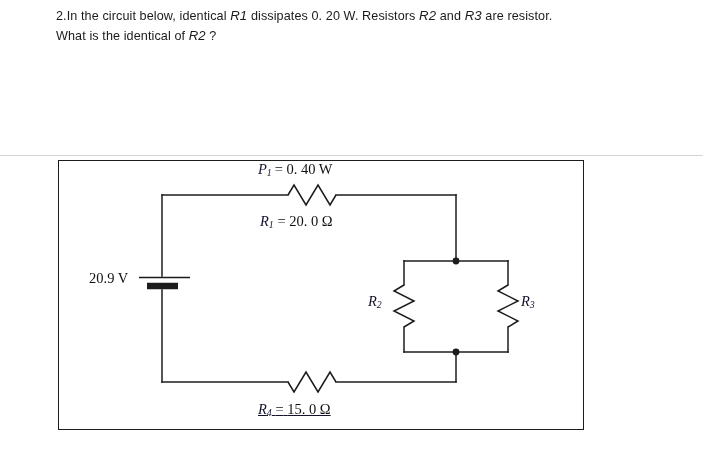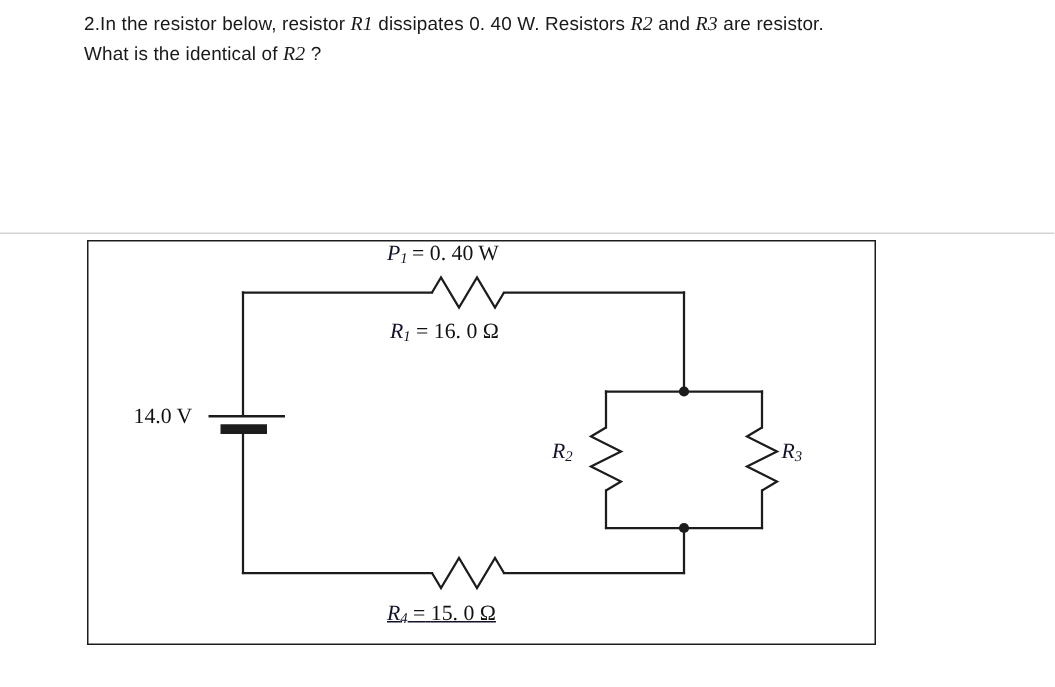--- a/index.html
+++ b/index.html
@@ -22,21 +22,21 @@
     left: 56px;
     top: 6px;
     width: 600px;
     font-size: 12.6px;
     line-height: 19px;
     color: #1a1a1a;
     white-space: pre-line;
     letter-spacing: 0.1px;
   }
   #question-text .mathvar {
-    font-family: Liberation Serif, serif;
+    font-family: Liberation Sans, sans-serif;
     font-style: italic;
     font-size: 13.2px;
   }
 
   
   #page-divider {
     position: absolute;
     left: 0;
     top: 155px;
     width: 703px;
@@ -118,21 +118,21 @@
   #label-volt { left: 89px;  top: 271px; }
   #label-r2   { left: 368px; top: 294px; }
   #label-r3   { left: 521px; top: 294px; }
   #label-r4   { left: 258px; top: 402px; text-decoration: underline; }
 
   #label-volt { font-size: 14.5px; }
 </style>
 </head>
 <body>
 
-<div id="question-text"><span>2.</span><span>In the resistor below, resistor </span><span class="mathvar">R1</span><span> dissipates 0. 40 W. Resistors </span><span class="mathvar">R2</span><span> and </span><span class="mathvar">R3</span><span> are resistor.</span>
+<div id="question-text"><span>2.</span><span>In the circuit below, identical </span><span class="mathvar">R1</span><span> dissipates 0. 20 W. Resistors </span><span class="mathvar">R2</span><span> and </span><span class="mathvar">R3</span><span> are resistor.</span>
 <span>What is the identical of </span><span class="mathvar">R2</span><span> ?</span></div>
 
 <div id="page-divider"></div>
 
 <div id="figure-box"></div>
 
 <svg id="circuit-svg" viewBox="0 0 703 458">
 
   <path class="wire" d="M 162 195 L 288 195"></path>
   <polyline class="zig" points="288,195 294,185 306,205 318,185 330,205 336,195"></polyline>
@@ -162,21 +162,21 @@
 
   <path class="wire" d="M 162 195 L 162 276"></path>
   <line class="batt-long" x1="139" y1="277.5" x2="190" y2="277.5"></line>
   <line class="batt-short" x1="147" y1="286" x2="178" y2="286"></line>
   <path class="wire" d="M 162 290 L 162 382"></path>
 
 </svg>
 
 <div class="mlabel" id="label-p1"><i>P</i><sub>1</sub><span class="num"> </span><span class="num">=</span><span class="num">&nbsp;</span><span class="num">0. 40 W</span></div>
 
-<div class="mlabel" id="label-r1"><i>R</i><sub>1</sub><span class="num">&nbsp;</span><span class="num">=</span><span class="num">&nbsp;</span><span class="num">16. 0 Ω</span></div>
+<div class="mlabel" id="label-r1"><i>R</i><sub>1</sub><span class="num">&nbsp;</span><span class="num">=</span><span class="num">&nbsp;</span><span class="num">20. 0 Ω</span></div>
 
-<div class="mlabel" id="label-volt"><span class="num">14.0 V</span></div>
+<div class="mlabel" id="label-volt"><span class="num">20.9 V</span></div>
 
 <div class="mlabel" id="label-r2"><i>R</i><sub>2</sub></div>
 
 <div class="mlabel" id="label-r3"><i>R</i><sub>3</sub></div>
 
 <div class="mlabel" id="label-r4"><i>R</i><sub>4</sub><span class="num">&nbsp;</span><span class="num">=</span><span class="num">&nbsp;</span><span class="num">15. 0 Ω</span></div>
 
 </body></html>

